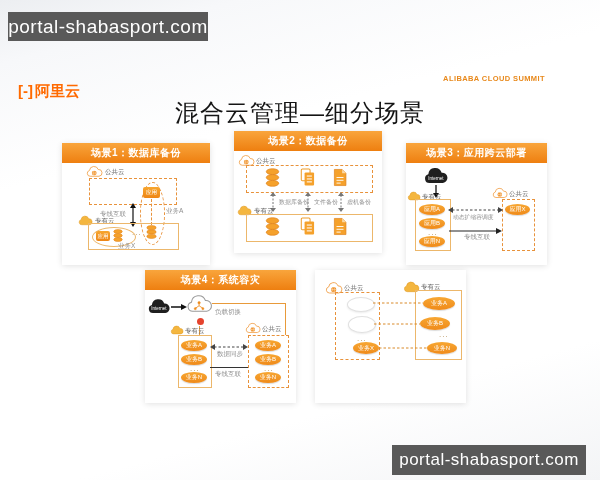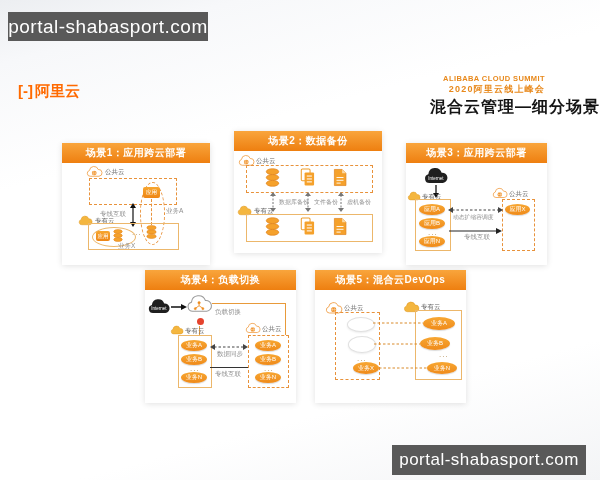--- a/index.html
+++ b/index.html
@@ -12,22 +12,22 @@
       justify-content:center;z-index:50;letter-spacing:.5px;}
   .wm-top{left:8px;top:12px;width:200px;height:29px;font-size:19px;}
   .wm-bottom{left:392px;top:445px;width:194px;height:30px;font-size:17px;}
 
   
   .logo{position:absolute;left:18px;top:82px;color:#FF6A00;font-weight:bold;font-size:15px;}
   .logo .mark{font-weight:bold;margin-right:2px;}
   .summit{position:absolute;right:55px;top:74px;text-align:right;color:#E8891C;line-height:1.3;}
   .summit .l1{font-size:7.5px;font-weight:bold;letter-spacing:.4px;}
   .summit .l2{font-size:9px;font-weight:bold;letter-spacing:1.2px;}
-  .title{position:absolute;left:0;right:0;top:97px;text-align:right;font-size:16px;
-    font-weight:bold;color:#141414;letter-spacing:1px;}
+  .title{position:absolute;left:0;right:0;top:97px;text-align:center;font-size:24px;
+    font-weight:normal;color:#141414;letter-spacing:1px;}
 
   
   .card{position:absolute;background:#fff;box-shadow:0 1px 6px rgba(0,0,0,.12);}
   .card-header{height:20px;background:linear-gradient(180deg,#F9A53C,#EE7F10);color:#fff;
     font-weight:bold;font-size:10px;display:flex;align-items:center;justify-content:center;
     letter-spacing:.5px;}
   .card-body{position:relative;width:100%;}
 
   .lbl{position:absolute;font-size:6.5px;color:#8f8f8f;white-space:nowrap;line-height:1;}
   .lbl-dark{color:#666;}
@@ -66,26 +66,25 @@
 <body>
 
 <div class="wm wm-top">portal-shabasport.com</div>
 <div class="wm wm-bottom">portal-shabasport.com</div>
 
 <div class="logo">
   <span class="mark">[-]</span><span>阿里云</span>
 </div>
 <div class="summit">
   <div class="l1">ALIBABA CLOUD SUMMIT</div>
-  <div class="l2">2020阿里云线上峰会</div>
 </div>
 <div class="title">混合云管理—细分场景</div>
 
 <div class="card" style="left:62px;top:143px;width:148px;height:122px;">
-  <div class="card-header">场景1：应用跨云部署</div>
+  <div class="card-header">场景1：数据库备份</div>
   <div class="card-body" style="height:102px;">
     <svg class="cloud cloud-outline" style="left:24px;top:3px;" width="17" height="12" viewBox="0 0 64 42">
       <path class="c" d="M49 37 H16 A11 11 0 0 1 13 15.4 A17 17 0 0 1 46 11.6 A12.5 12.5 0 0 1 49 37 Z"></path>
       <circle cx="31" cy="25" r="9" fill="#EF8A19"></circle>
         <ellipse cx="31" cy="25" rx="4" ry="9" fill="none" stroke="#fff" stroke-width="1.4"></ellipse>
         <line x1="22" y1="25" x2="40" y2="25" stroke="#fff" stroke-width="1.4"></line>
     </svg>
     <div class="lbl lbl-dark" style="left:43px;top:6px;">公共云</div>
 
     <div class="rect-dashed" style="left:27px;top:15px;width:86px;height:25px;"></div>
@@ -261,21 +260,21 @@
 
     <svg style="left:43px;top:64px;" width="53" height="8">
       <line x1="0" y1="4" x2="48" y2="4" stroke="#222" stroke-width="1.2"></line>
         <path d="M53 4 L47 1 V7 Z" fill="#222"></path>
     </svg>
     <div class="lbl" style="left:58px;top:71px;">专线互联</div>
   </div>
 </div>
 
 <div class="card" style="left:145px;top:270px;width:151px;height:133px;">
-  <div class="card-header">场景4：负载切换</div>
+  <div class="card-header">场景4：系统容灾</div>
   <div class="card-body" style="height:113px;">
     <div style="position:absolute;left:2px;top:9px;width:24px;height:16px;">
       <svg class="cloud cloud-black" style="left:0;top:0;" width="24" height="16" viewBox="0 0 64 42">
         <path class="c" d="M49 37 H16 A11 11 0 0 1 13 15.4 A17 17 0 0 1 46 11.6 A12.5 12.5 0 0 1 49 37 Z"></path>
       </svg>
       <div class="inet-txt" style="top:7px;">Internet</div>
     </div>
     <svg style="left:26px;top:13px;" width="16" height="8">
       <line x1="0" y1="4" x2="11" y2="4" stroke="#111" stroke-width="1.5"></line>
         <path d="M16 4 L10 1 V7 Z" fill="#111"></path>
@@ -324,21 +323,20 @@
         <line x1="4" y1="4" x2="34" y2="4" stroke="#444" stroke-width="1" stroke-dasharray="2.5,2"></line>
         <path d="M38 4 L33 1 V7 Z" fill="#444"></path>
     </svg>
     <div class="lbl" style="left:72px;top:61px;">数据同步</div>
     <div class="link-line" style="left:65px;top:77px;width:38px;"></div>
     <div class="lbl" style="left:70px;top:81px;">专线互联</div>
   </div>
 </div>
 
 <div class="card" style="left:315px;top:270px;width:151px;height:133px;">
-  <div class="card-header">场景5：混合云DevOps</div>
   <div class="card-body" style="height:113px;">
     <svg class="cloud cloud-outline" style="left:10px;top:12px;" width="18" height="13" viewBox="0 0 64 42">
       <path class="c" d="M49 37 H16 A11 11 0 0 1 13 15.4 A17 17 0 0 1 46 11.6 A12.5 12.5 0 0 1 49 37 Z"></path>
       <circle cx="31" cy="25" r="9" fill="#EF8A19"></circle>
         <ellipse cx="31" cy="25" rx="4" ry="9" fill="none" stroke="#fff" stroke-width="1.4"></ellipse>
         <line x1="22" y1="25" x2="40" y2="25" stroke="#fff" stroke-width="1.4"></line>
     </svg>
     <div class="lbl lbl-dark" style="left:29px;top:15px;">公共云</div>
     <div class="rect-dashed" style="left:20px;top:22px;width:43px;height:66px;"></div>
     <div class="ellipse-plain" style="left:32px;top:27px;width:26px;height:13px;"></div>

